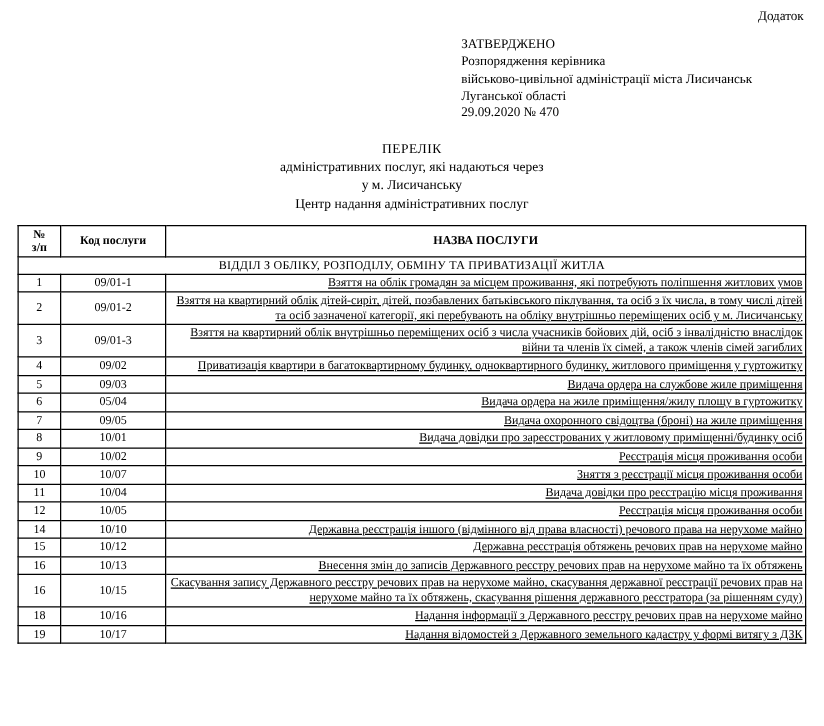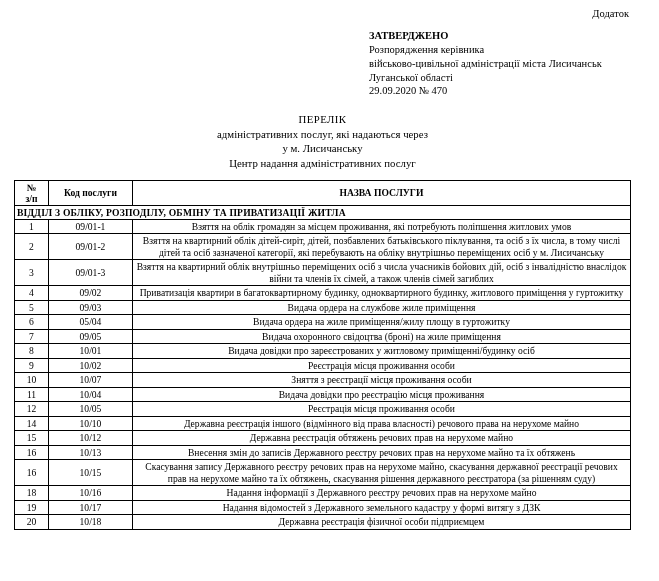--- a/index.html
+++ b/index.html
@@ -13,39 +13,39 @@
     font-family: "Liberation Serif", "DejaVu Serif", serif;
     color: #000000;
     font-size: 11px;
     overflow: hidden;
   }
   .page {
     position: relative;
     width: 659px;
     height: 446px;
     box-sizing: border-box;
-    padding: 8px 28px 0 14px;
+    padding: 8px 14px 0 14px;
   }
   .appendix {
     text-align: right;
     font-size: 10.5px;
     padding-right: 2px;
     margin-bottom: 10px;
   }
   .approve-block {
     margin-left: 355px;
     font-size: 10.5px;
     line-height: 1.32;
     margin-bottom: 14px;
   }
   .approve-block div {
     white-space: nowrap;
   }
   .approve-title {
-    font-weight: bold;
+    font-weight: normal;
   }
   .doc-title {
     text-align: center;
     font-weight: normal;
     font-size: 10.8px;
     line-height: 1.35;
     margin-bottom: 9px;
   }
   .doc-title .big {
     letter-spacing: 0.4px;
@@ -66,32 +66,34 @@
   col.c-name { width: auto; }
 
   .hdr td {
     text-align: center;
     font-weight: bold;
     font-size: 9.8px;
     line-height: 1.15;
     padding: 3px 2px;
   }
   .section td {
-    font-weight: bold;
+    text-align: center;
+    font-weight: normal;
     font-size: 10px;
     padding: 6px 2px;
     letter-spacing: 0.2px;
   }
   .cell-num, .cell-code {
     text-align: center;
   }
   .cell-name {
-    text-align: center;
+    text-align: right;
     padding-left: 4px;
     line-height: 1.2;
+    text-decoration: underline;
   }
 </style>
 </head>
 <body>
 
 <div class="page">
 
   <div class="appendix">Додаток</div>
 
   <div class="approve-block">
@@ -207,21 +209,16 @@
         <tr>
           <td class="cell-num">18</td>
           <td class="cell-code">10/16</td>
           <td class="cell-name">Надання інформації з Державного реєстру речових прав на нерухоме майно</td>
         </tr>
         <tr>
           <td class="cell-num">19</td>
           <td class="cell-code">10/17</td>
           <td class="cell-name">Надання  відомостей з Державного земельного кадастру у формі витягу з ДЗК</td>
         </tr>
-        <tr>
-          <td class="cell-num">20</td>
-          <td class="cell-code">10/18</td>
-          <td class="cell-name">Державна реєстрація фізичної особи підприємцем</td>
-        </tr>
       </tbody>
   </table>
 
 </div>
 
 </body></html>

